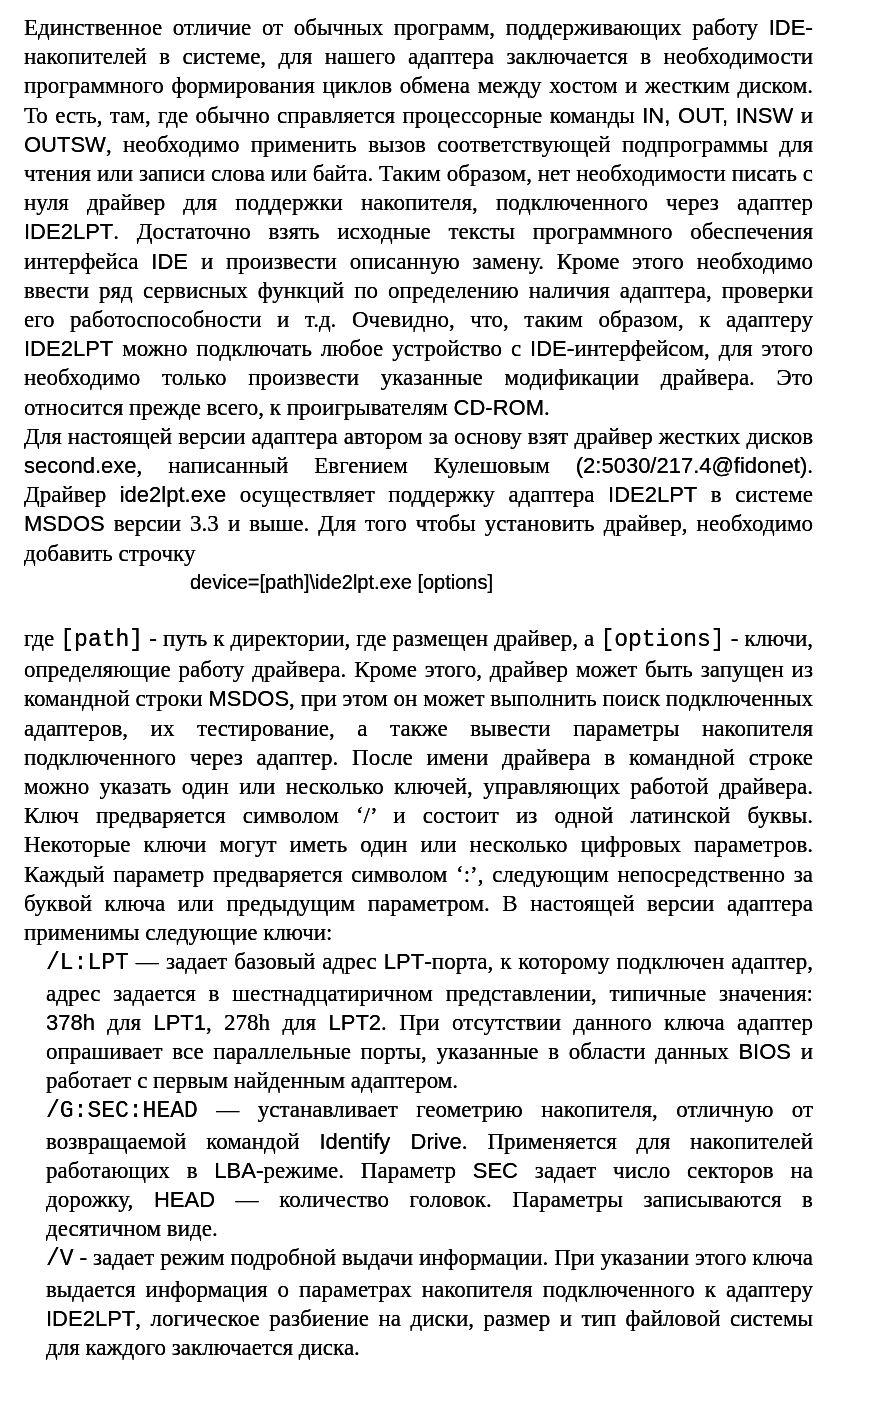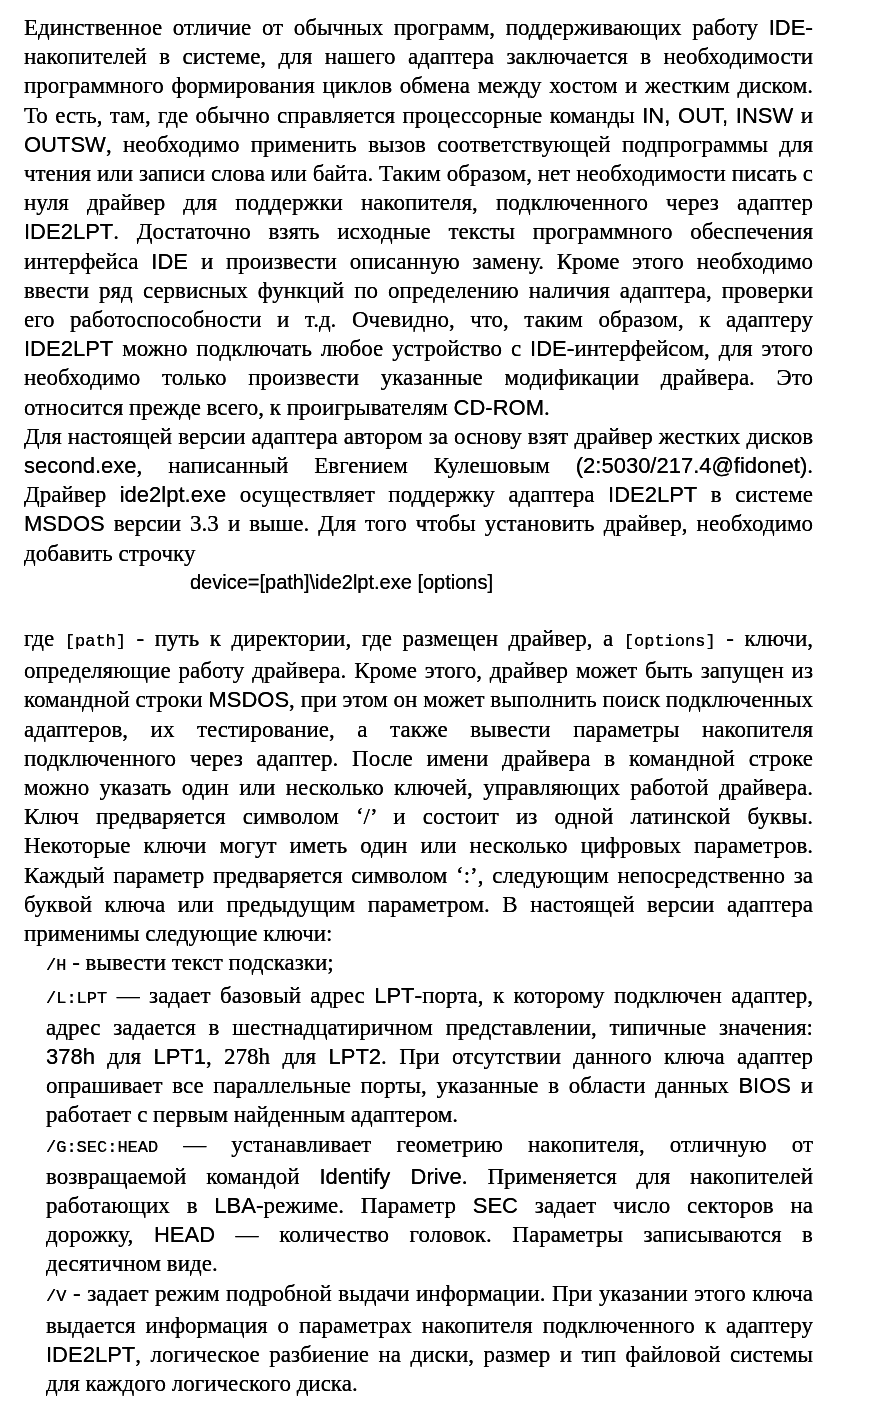--- a/index.html
+++ b/index.html
@@ -21,21 +21,21 @@
     text-align-last: left;
     margin: 0;
     text-shadow: 0 0 0.4px #000;
   }
   .sans {
     font-family: "Liberation Sans", sans-serif;
     font-size: 22px;
   }
   .mono {
     font-family: "Liberation Mono", monospace;
-    font-size: 17px;
+    font-size: 23px;
   }
   .code-block {
     font-family: Liberation Sans, sans-serif;
     font-size: 20px;
     line-height: 29.2px;
     padding-left: 166px;
     margin: 0 0 27px 0;
     text-shadow: 0 0 0.4px #000;
     white-space: pre;
   }
@@ -44,17 +44,16 @@
   }
 </style>
 </head>
 <body>
 
 <div class="page">
   <p class="para"><span>Единственное отличие от обычных программ, поддерживающих работу </span><span class="sans">IDE</span><span>-накопителей в системе, для нашего адаптера заключается в необходимости программного формирования циклов обмена между хостом и жестким диском. То есть, там, где обычно справляется процессорные команды </span><span class="sans">IN, OUT, INSW</span><span> и </span><span class="sans">OUTSW</span><span>, необходимо применить вызов соответствующей подпрограммы для чтения или записи слова или байта. Таким образом, нет необходимости писать с нуля драйвер для поддержки накопителя, подключенного через адаптер </span><span class="sans">IDE2LPT</span><span>. Достаточно взять исходные тексты программного обеспечения интерфейса </span><span class="sans">IDE</span><span> и произвести описанную замену. Кроме этого необходимо ввести ряд сервисных функций по определению наличия адаптера, проверки его работоспособности и т.д. Очевидно, что, таким образом, к адаптеру </span><span class="sans">IDE2LPT</span><span> можно подключать любое устройство с </span><span class="sans">IDE</span><span>-интерфейсом, для этого необходимо только произвести указанные модификации драйвера. Это относится прежде всего, к проигрывателям </span><span class="sans">CD-ROM</span><span>.</span></p>
   <p class="para"><span>Для настоящей версии адаптера автором за основу взят драйвер жестких дисков </span><span class="sans">second.exe</span><span>, написанный Евгением Кулешовым </span><span class="sans">(2:5030/217.4@fidonet)</span><span>. Драйвер </span><span class="sans">ide2lpt.exe</span><span> осуществляет поддержку адаптера </span><span class="sans">IDE2LPT</span><span> в системе </span><span class="sans">MSDOS</span><span> версии 3.3 и выше. Для того чтобы установить драйвер, необходимо добавить строчку</span></p>
   <div class="code-block">device=[path]\ide2lpt.exe [options]</div>
   <p class="para"><span>где </span><span class="mono">[path]</span><span> - путь к директории, где размещен драйвер, а </span><span class="mono">[options]</span><span> - ключи, определяющие работу драйвера. Кроме этого, драйвер может быть запущен из командной строки </span><span class="sans">MSDOS</span><span>, при этом он может выполнить поиск подключенных адаптеров, их тестирование, а также вывести параметры накопителя подключенного через адаптер. После имени драйвера в командной строке можно указать один или несколько ключей, управляющих работой драйвера. Ключ предваряется символом ‘/’ и состоит из одной латинской буквы. Некоторые ключи могут иметь один или несколько цифровых параметров. Каждый параметр предваряется символом ‘:’, следующим непосредственно за буквой ключа или предыдущим параметром. В настоящей версии адаптера применимы следующие ключи:</span></p>
-  <p class="para list-item"><span class="mono">/H</span><span> - вывести текст подсказки;</span></p>
   <p class="para list-item"><span class="mono">/L:LPT</span><span> — задает базовый адрес </span><span class="sans">LPT</span><span>-порта, к которому подключен адаптер, адрес задается в шестнадцатиричном представлении, типичные значения: </span><span class="sans">378h</span><span> для </span><span class="sans">LPT1</span><span>, 278h для </span><span class="sans">LPT2</span><span>. При отсутствии данного ключа адаптер опрашивает все параллельные порты, указанные в области данных </span><span class="sans">BIOS</span><span> и работает с первым найденным адаптером.</span></p>
   <p class="para list-item"><span class="mono">/G:SEC:HEAD</span><span> — устанавливает геометрию накопителя, отличную от возвращаемой командой </span><span class="sans">Identify Drive</span><span>. Применяется для накопителей работающих в </span><span class="sans">LBA</span><span>-режиме. Параметр </span><span class="sans">SEC</span><span> задает число секторов на дорожку, </span><span class="sans">HEAD</span><span> — количество головок. Параметры записываются в десятичном виде.</span></p>
-  <p class="para list-item"><span class="mono">/V</span><span> - задает режим подробной выдачи информации. При указании этого ключа выдается информация о параметрах накопителя подключенного к адаптеру </span><span class="sans">IDE2LPT</span><span>, логическое разбиение на диски, размер и тип файловой системы для каждого логического диска.</span></p>
+  <p class="para list-item"><span class="mono">/V</span><span> - задает режим подробной выдачи информации. При указании этого ключа выдается информация о параметрах накопителя подключенного к адаптеру </span><span class="sans">IDE2LPT</span><span>, логическое разбиение на диски, размер и тип файловой системы для каждого заключается диска.</span></p>
 </div>
 
 </body></html>

